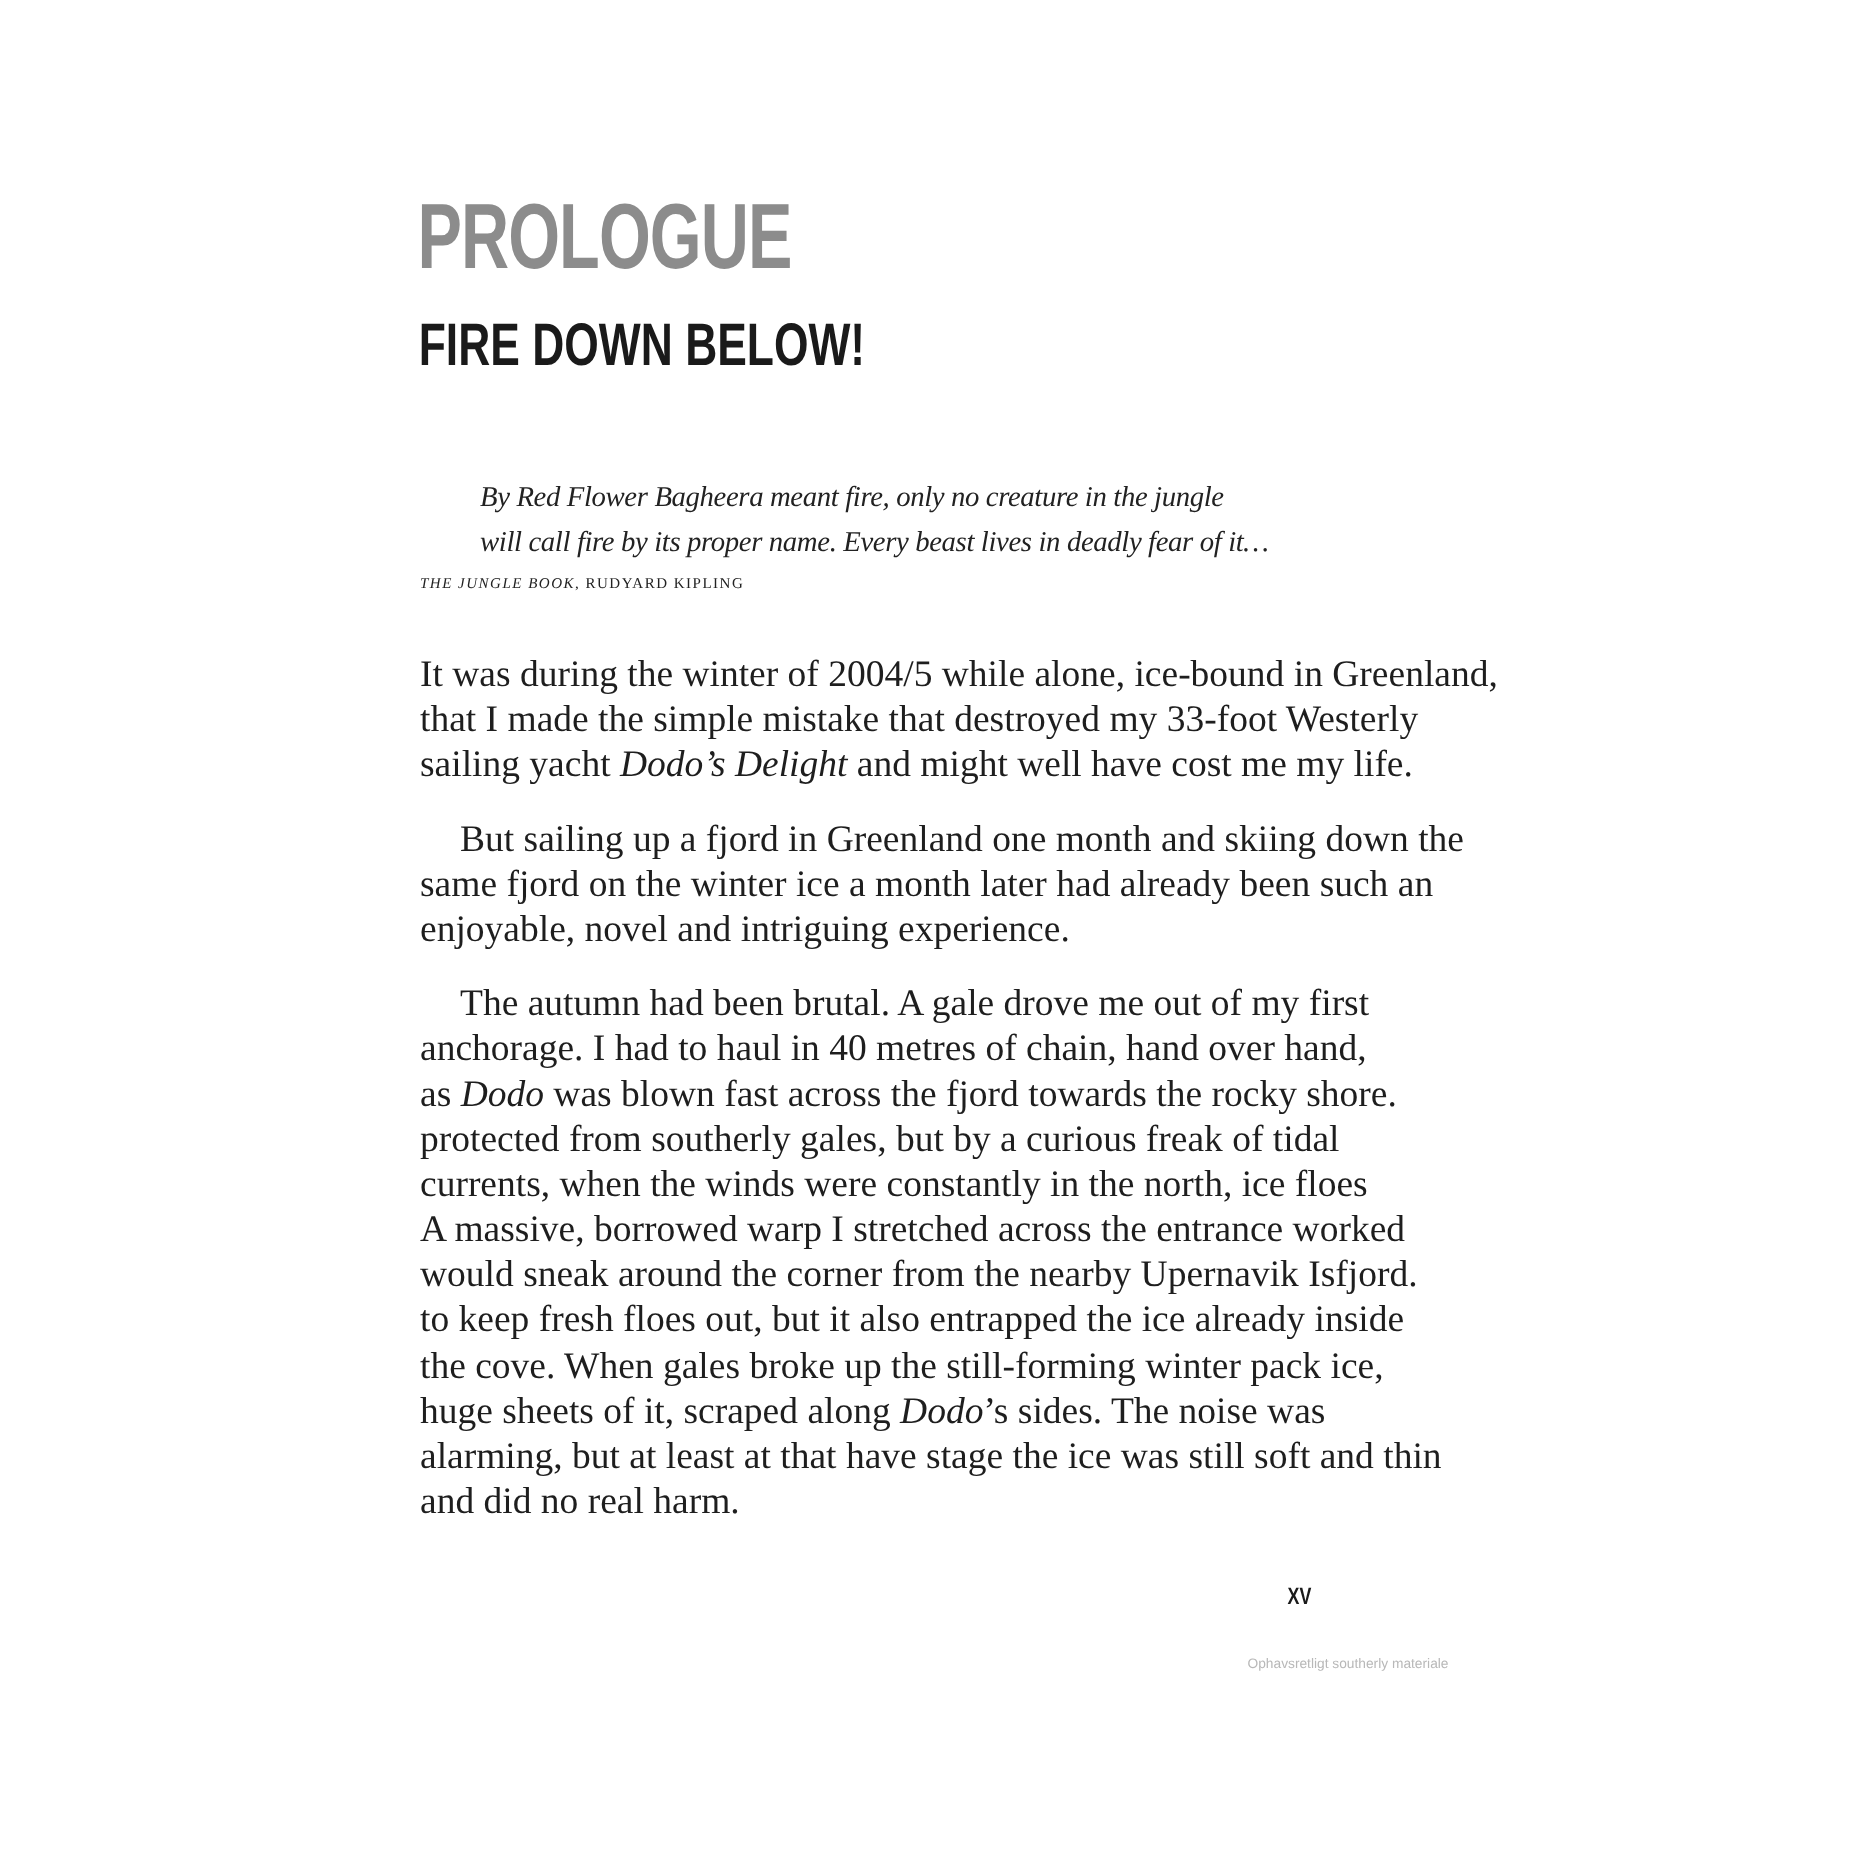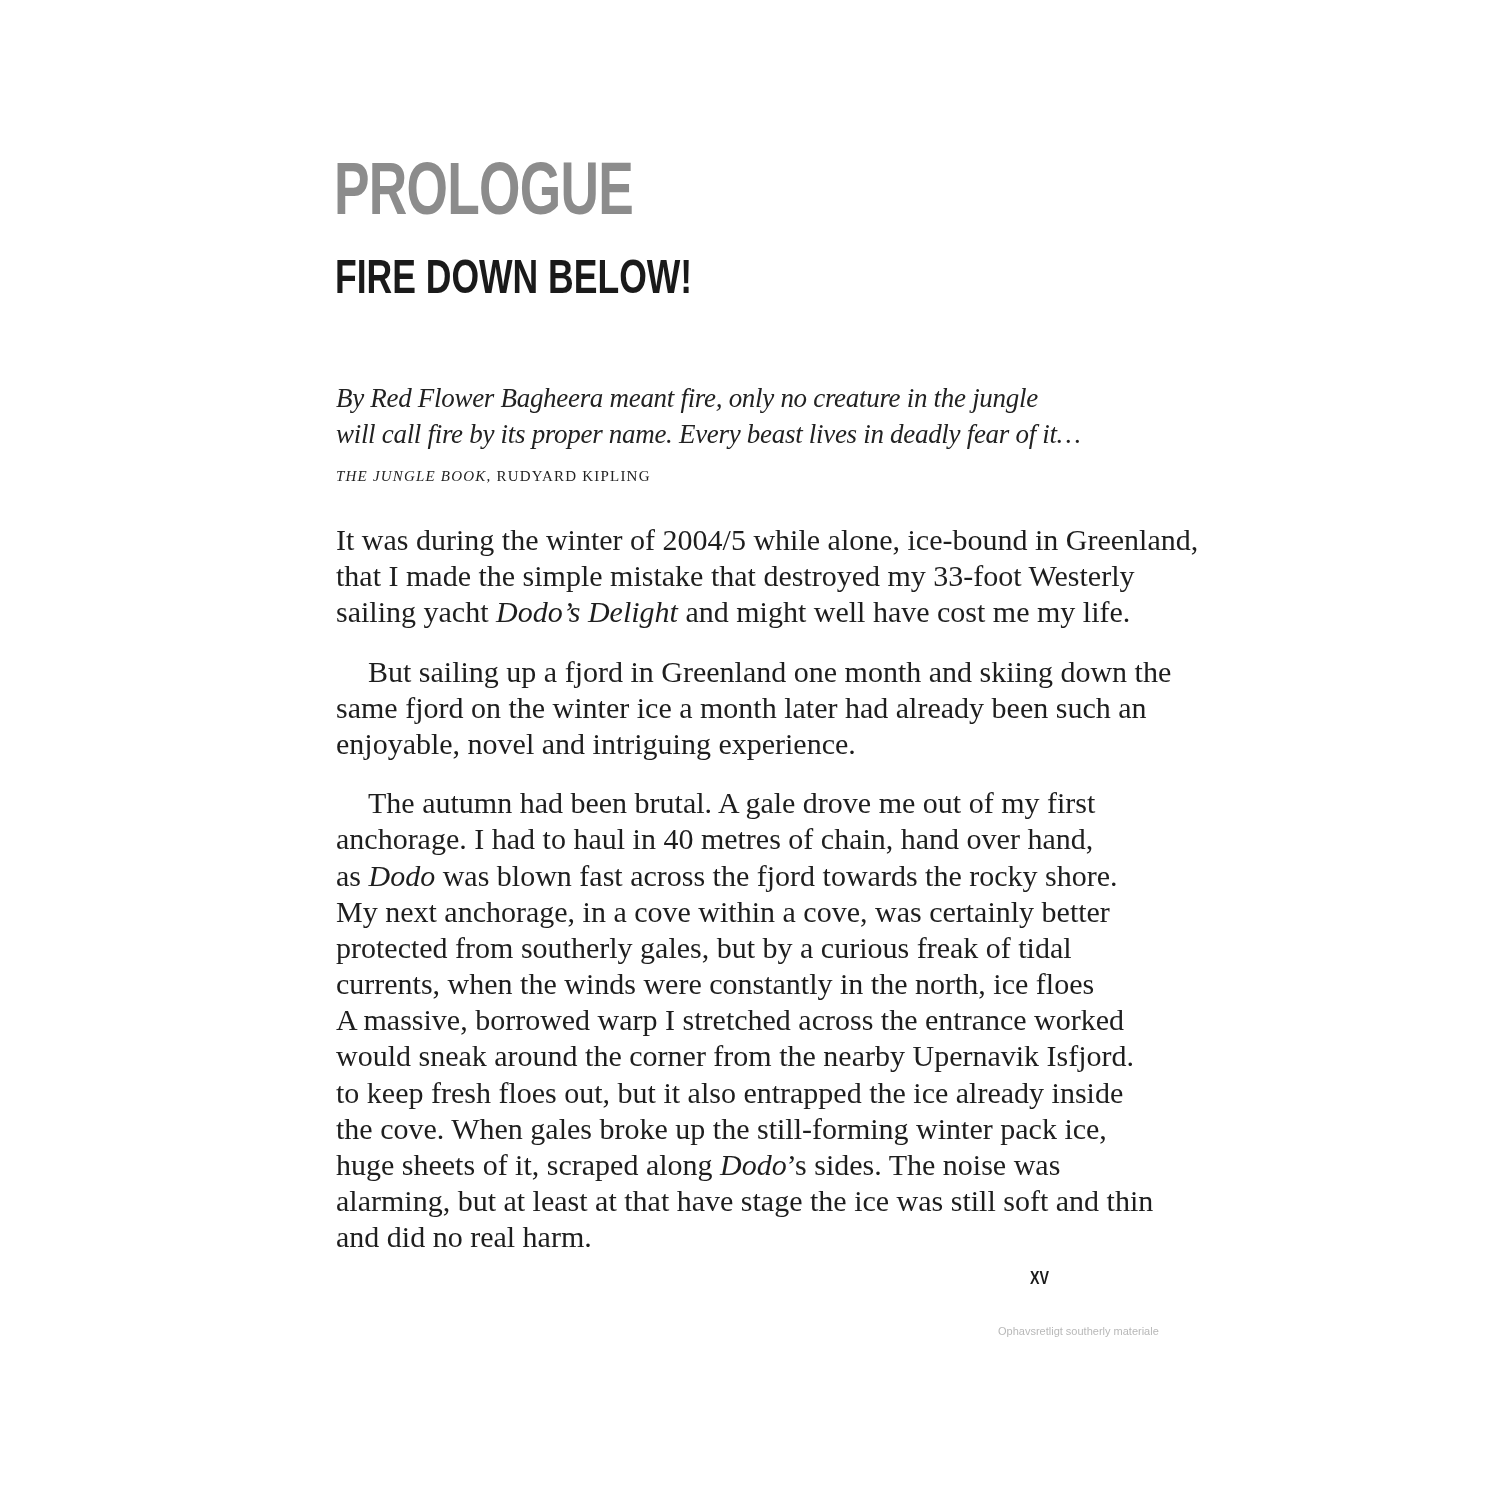--- a/index.html
+++ b/index.html
@@ -10,22 +10,22 @@
     font-size:74px; color:#8c8c8c; letter-spacing:-1px;
     transform:scaleX(0.72); transform-origin:left top; white-space:nowrap; line-height:1;
   }
   .chapter-title {
     position:absolute; left:335px; top:253px;
     font-family:"Liberation Sans", sans-serif; font-weight:bold;
     font-size:48px; color:#1a1a1a; letter-spacing:0px;
     transform:scaleX(0.74); transform-origin:left top; white-space:nowrap; line-height:1;
   }
   .epigraph { position:absolute; left:336px; top:380px; width:720px; font-family:"Liberation Serif", serif; color:#222; }
-  .epigraph .line { font-style:italic; font-size:27px; line-height:36px; white-space:nowrap; letter-spacing:-0.3px; }
-  .epigraph .attr { font-size:15px; letter-spacing:1.2px; margin-top:12px; line-height:24px; }
+  .epigraph .line { font-style:italic; font-size:23px; line-height:36px; white-space:nowrap; letter-spacing:-0.3px;margin-left:48px; }
+  .epigraph .attr { font-size:12px; letter-spacing:1.2px; margin-top:2px; line-height:24px; }
   .epigraph .attr i { font-style:italic; }
   .body { position:absolute; left:336px; top:522px; width:712px; font-family:"Liberation Serif", serif; font-size:30px; color:#1e1e1e; }
   .ln { height:36.2px; line-height:36.2px; text-align:justify; text-align-last:justify; white-space:nowrap; overflow:visible; }
   .ln.last { text-align-last:left; }
   .ln.indent { text-indent:32px;margin-top:23px; }
   .ln i { font-style:italic;margin-top:17px; }
   .folio {
     position:absolute; left:1030px; top:1268px;
     font-family:"Liberation Sans", sans-serif; font-weight:bold; font-size:19px; color:#1a1a1a;
     transform:scaleX(0.75); transform-origin:left top; line-height:1;
@@ -52,21 +52,20 @@
   <div class="ln">that I made the simple mistake that destroyed my 33-foot Westerly</div>
   <div class="ln last"><span>sailing yacht </span><i>Dodo’s Delight</i><span> and might well have cost me my life.</span></div>
 
   <div class="ln indent">But sailing up a fjord in Greenland one month and skiing down the</div>
   <div class="ln">same fjord on the winter ice a month later had already been such an</div>
   <div class="ln last">enjoyable, novel and intriguing experience.</div>
 
   <div class="ln indent">The autumn had been brutal. A gale drove me out of my first</div>
   <div class="ln">anchorage. I had to haul in 40 metres of chain, hand over hand,</div>
   <div class="ln"><span>as </span><i>Dodo</i><span> was blown fast across the fjord towards the rocky shore.</span></div>
-  <div class="ln">My next anchorage, in a cove within a cove, was certainly better</div>
   <div class="ln">protected from southerly gales, but by a curious freak of tidal</div>
   <div class="ln">currents, when the winds were constantly in the north, ice floes</div>
   <div class="ln">A massive, borrowed warp I stretched across the entrance worked</div>
   <div class="ln">would sneak around the corner from the nearby Upernavik Isfjord.</div>
   <div class="ln">to keep fresh floes out, but it also entrapped the ice already inside</div>
   <div class="ln">the cove. When gales broke up the still-forming winter pack ice,</div>
   <div class="ln"><span>huge sheets of it, scraped along </span><i>Dodo</i><span>’s sides. The noise was</span></div>
   <div class="ln">alarming, but at least at that have stage the ice was still soft and thin</div>
   <div class="ln last">and did no real harm.</div>
 </div>

